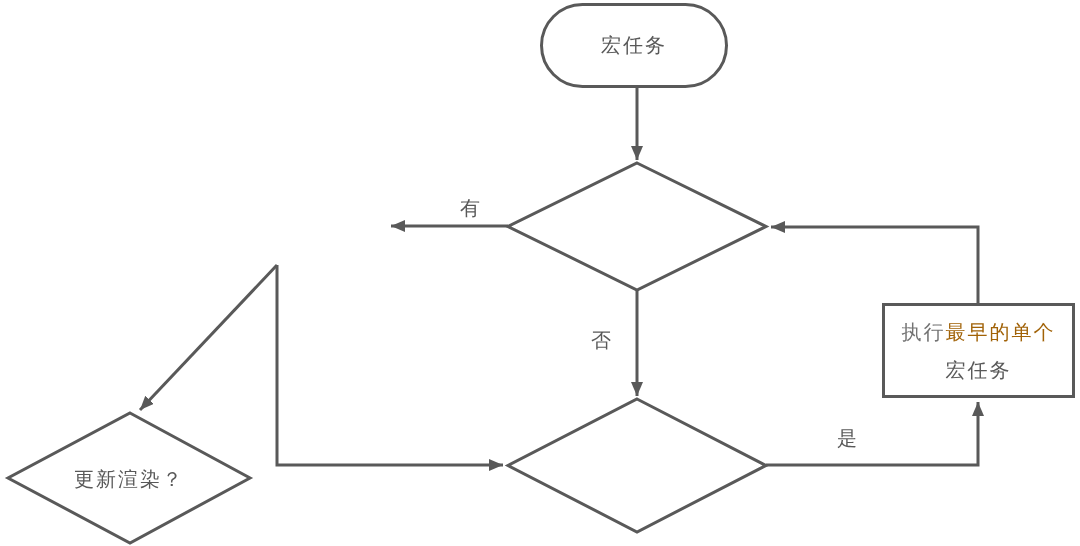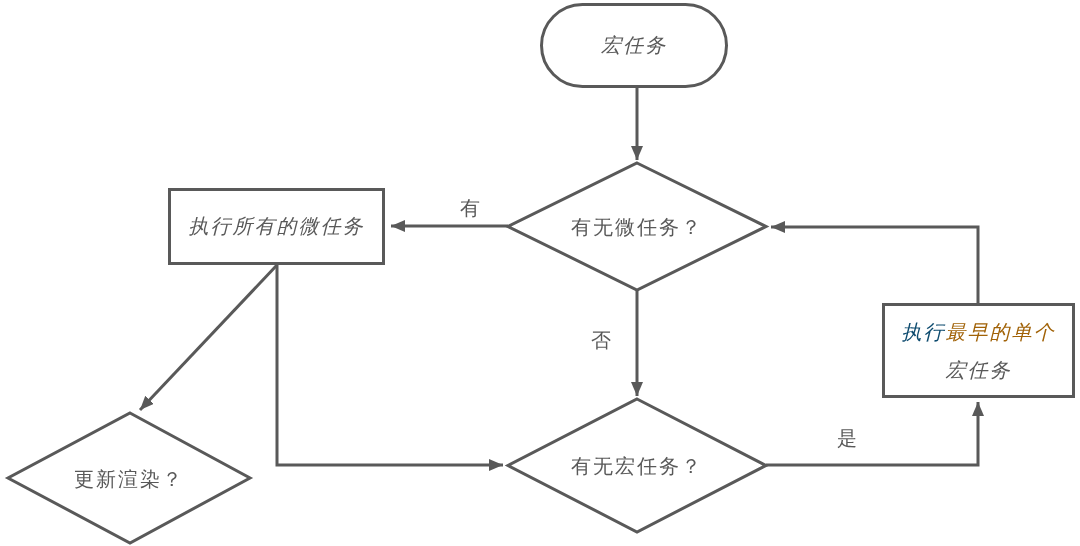--- a/index.html
+++ b/index.html
@@ -26,38 +26,37 @@
     background: #ffffff;
     border: 3px solid #595959;
     color: #595959;
     display: flex;
     flex-direction: column;
     align-items: center;
     justify-content: center;
     font-size: 20px;
     letter-spacing: 2px;
     text-align: center;
-    font-style: italic;
   }
   .stadium {
     left: 540px; top: 3px;
     width: 188px; height: 85px;
     border-radius: 44px;
     line-height: 29px;
   }
   .rect-run-micro {
     left: 168px; top: 188px;
     width: 217px; height: 77px;
   }
   .rect-run-macro {
     left: 882px; top: 303px;
     width: 193px; height: 95px;
     line-height: 38px;
   }
-  .rect-run-macro .prefix { color: #0c4a6e; }
+  .rect-run-macro .prefix { color: #737373; }
   .rect-run-macro .highlight { color: #a16207; }
   .diamond-label {
     position: absolute;
     transform: translate(-50%, -50%);
     color: #595959;
     font-size: 20px;
     letter-spacing: 2px;
     white-space: nowrap;
   }
   .edge-label {
@@ -106,32 +105,27 @@
 
     <polygon class="shape" points="637,163 766,226.5 637,290 508,226.5"></polygon>
     <polygon class="shape" points="637,399 766,465.5 637,532 508,465.5"></polygon>
     <polygon class="shape" points="130,413 250,478 130,543 8,478"></polygon>
   </svg>
 
   <div class="node stadium">
     <div>宏任务</div>
   </div>
 
-  <div class="node rect-run-micro">
-    <div>执行所有的微任务</div>
-  </div>
 
   <div class="node rect-run-macro">
     <div>
       <span class="prefix">执行</span><span class="highlight">最早的单个</span>
     </div>
     <div>宏任务</div>
   </div>
 
-  <div class="diamond-label lbl-check-micro">有无微任务？</div>
-  <div class="diamond-label lbl-check-macro">有无宏任务？</div>
   <div class="diamond-label lbl-update-render">更新渲染？</div>
 
   <div class="edge-label lbl-has-micro">有</div>
   <div class="edge-label lbl-no-micro">否</div>
   <div class="edge-label lbl-has-macro">是</div>
 
 </div>
 
 </body></html>

